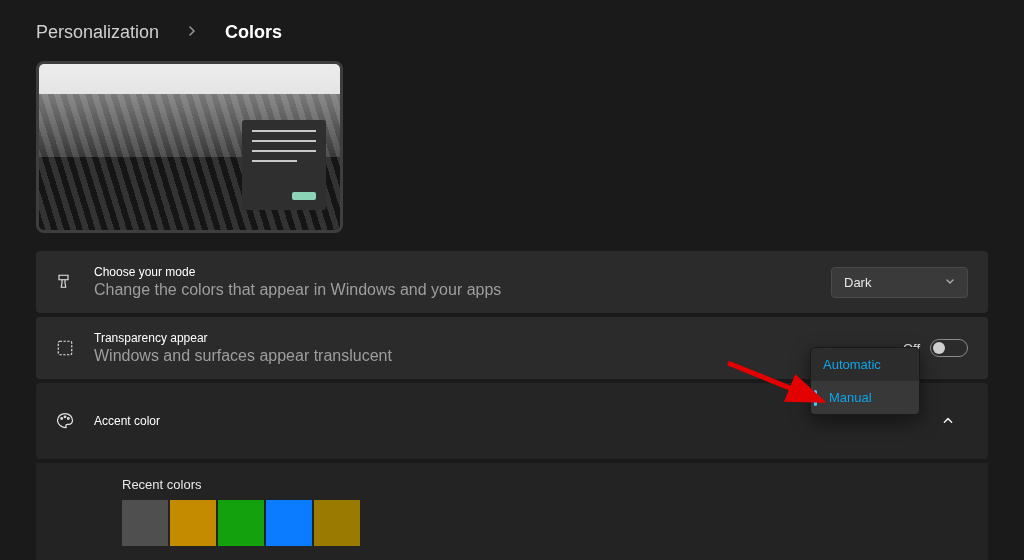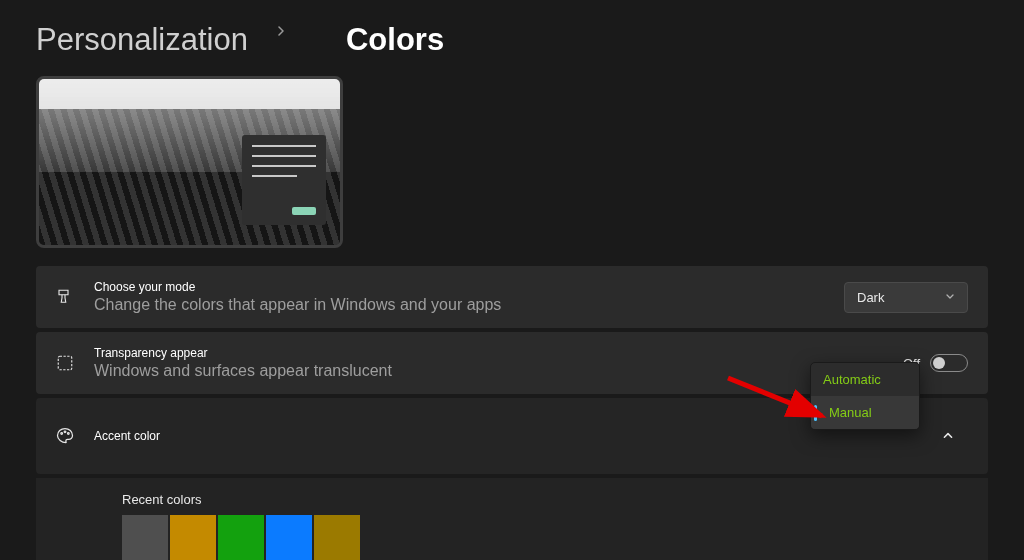--- a/index.html
+++ b/index.html
@@ -6,26 +6,26 @@
   html, body {
     width: 1024px; height: 560px;
     background: #1a1a1a;
     font-family: "Segoe UI", -apple-system, sans-serif;
     color: #ffffff;
     overflow: hidden;
   }
   .page { padding: 22px 36px 0 36px; }
   .breadcrumb {
     display: flex; align-items: flex-start; gap: 28px;
-    font-size: 31px;
+    font-size: 18px;
     margin-bottom: 18px;
   }
   .breadcrumb .parent { color: #d0d0d0; font-weight: 400; cursor: pointer; }
   .breadcrumb .chevron { color: #9a9a9a; font-size: 16px; }
-  .breadcrumb .current { font-weight: 600; margin-left: 32px; }
+  .breadcrumb .current { font-weight: 600; }
 
   .preview {
     width: 307px; height: 172px;
     border: 3px solid #3e3e3e;
     border-radius: 8px;
     background: #2a2a2a;
     position: relative; overflow: hidden;
     margin-bottom: 18px;
   }
   .preview .bg {
@@ -68,21 +68,21 @@
     width: 22px; height: 22px; display: flex; align-items: center; justify-content: center;
     margin-right: 18px; color: #e6e6e6; flex-shrink: 0;
   }
   .row .labels { flex: 1; }
   .row .title { font-size: 12px; color: #ffffff; }
   .row .subtitle { font-size: 16px; color: #9e9e9e; margin-top: 2px; }
 
   .select {
     background: #3a3a3a; border: 1px solid #4a4a4a;
     border-radius: 4px; padding: 7px 12px;
-    width: 124px; display: flex; align-items: center; justify-content: space-between;
+    width: 137px; display: flex; align-items: center; justify-content: space-between;
     font-size: 13px; color: #e8e8e8; cursor: pointer;
   }
   .select .chev { font-size: 10px; color: #b0b0b0; }
 
   .toggle-wrap { display: flex; align-items: center; gap: 10px; }
   .toggle-text { font-size: 13px; color: #e8e8e8; }
   .toggle {
     width: 38px; height: 18px; border: 1px solid #8a8a8a;
     border-radius: 10px; position: relative; cursor: pointer;
     background: transparent;
@@ -98,21 +98,21 @@
     margin-left: 18px; color:#e8e8e8; cursor:pointer;
   }
 
   .dropdown {
     position: absolute; right: 68px; top: -36px;
     width: 110px; background: #2c2c2c; border: 1px solid #1a1a1a;
     border-radius: 5px; overflow: hidden;
     box-shadow: 0 6px 18px rgba(0,0,0,.5);
   }
   .dropdown .opt {
-    padding: 9px 12px; font-size: 13px; color: #84cc16; cursor: pointer;
+    padding: 9px 12px; font-size: 13px; color: #0ea5e9; cursor: pointer;
     display:flex; align-items:center;
   }
   .dropdown .opt.selected {
     background: #383838; position: relative;
   }
   .dropdown .opt.selected::before {
     content:""; position:absolute; left:3px; top:50%; transform:translateY(-50%);
     width:3px; height:16px; background:#4cc2ff; border-radius:2px;
   }
   .dropdown .opt.selected span { margin-left: 6px; }

